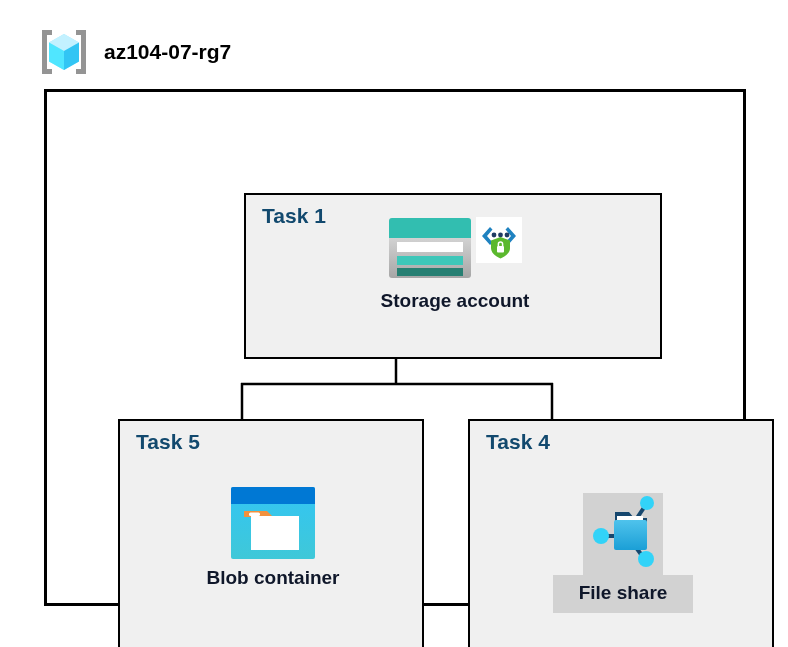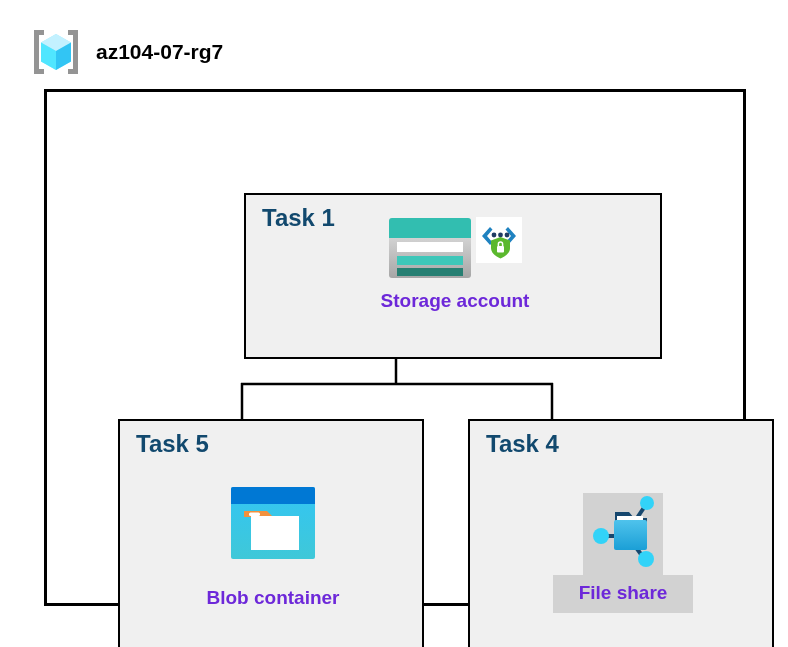--- a/index.html
+++ b/index.html
@@ -12,21 +12,21 @@
     height: 647px;
     position: relative;
     overflow: hidden;
     font-family: "Liberation Sans", sans-serif;
     -webkit-font-smoothing: antialiased;
   }
 
   
   #rg-header {
     position: absolute;
-    left: 30px;
+    left: 38px;
     top: 27px;
     display: flex;
     align-items: center;
     gap: 14px;
   }
   #rg-icon {
     width: 52px;
     height: 50px;
     display: block;
   }
@@ -58,37 +58,37 @@
     box-sizing: border-box;
   }
   #task-box-1 { left: 197px; top: 101px; width: 418px; height: 166px; }
   #task-box-2 { left:  71px; top: 327px; width: 306px; height: 247px; }
   #task-box-3 { left: 421px; top: 327px; width: 306px; height: 247px; }
 
   .task-label {
     position: absolute;
     left: 16px;
     top: 9px;
-    font-size: 24px;
+    font-size: 21px;
     font-weight: bold;
     color: #12496e;
     white-space: nowrap;
   }
 
   
   .node {
     position: absolute;
     display: flex;
     flex-direction: column;
     align-items: center;
   }
   .node-caption {
     font-size: 19px;
     font-weight: bold;
-    color: #6d28d9;
+    color: #0f172a;
     white-space: nowrap;
   }
 
   
   #node-storage {
     left: 139px;
     top: 22px;
     width: 140px;
   }
   #storage-icon-row {
@@ -98,21 +98,21 @@
     margin-bottom: 7px;
   }
   #node-storage .node-caption { margin-left: 0px; }
 
   
   #node-blob {
     left: 73px;
     top: 62px;
     width: 160px;
   }
-  #node-blob .node-caption { margin-top: 20px; }
+  #node-blob .node-caption { margin-top: 0; }
 
   
   #node-fileshare {
     left: 89px;
     top: 72px;
     width: 128px;
   }
   #fileshare-icon-wrap {
     width: 80px;
     height: 82px;

